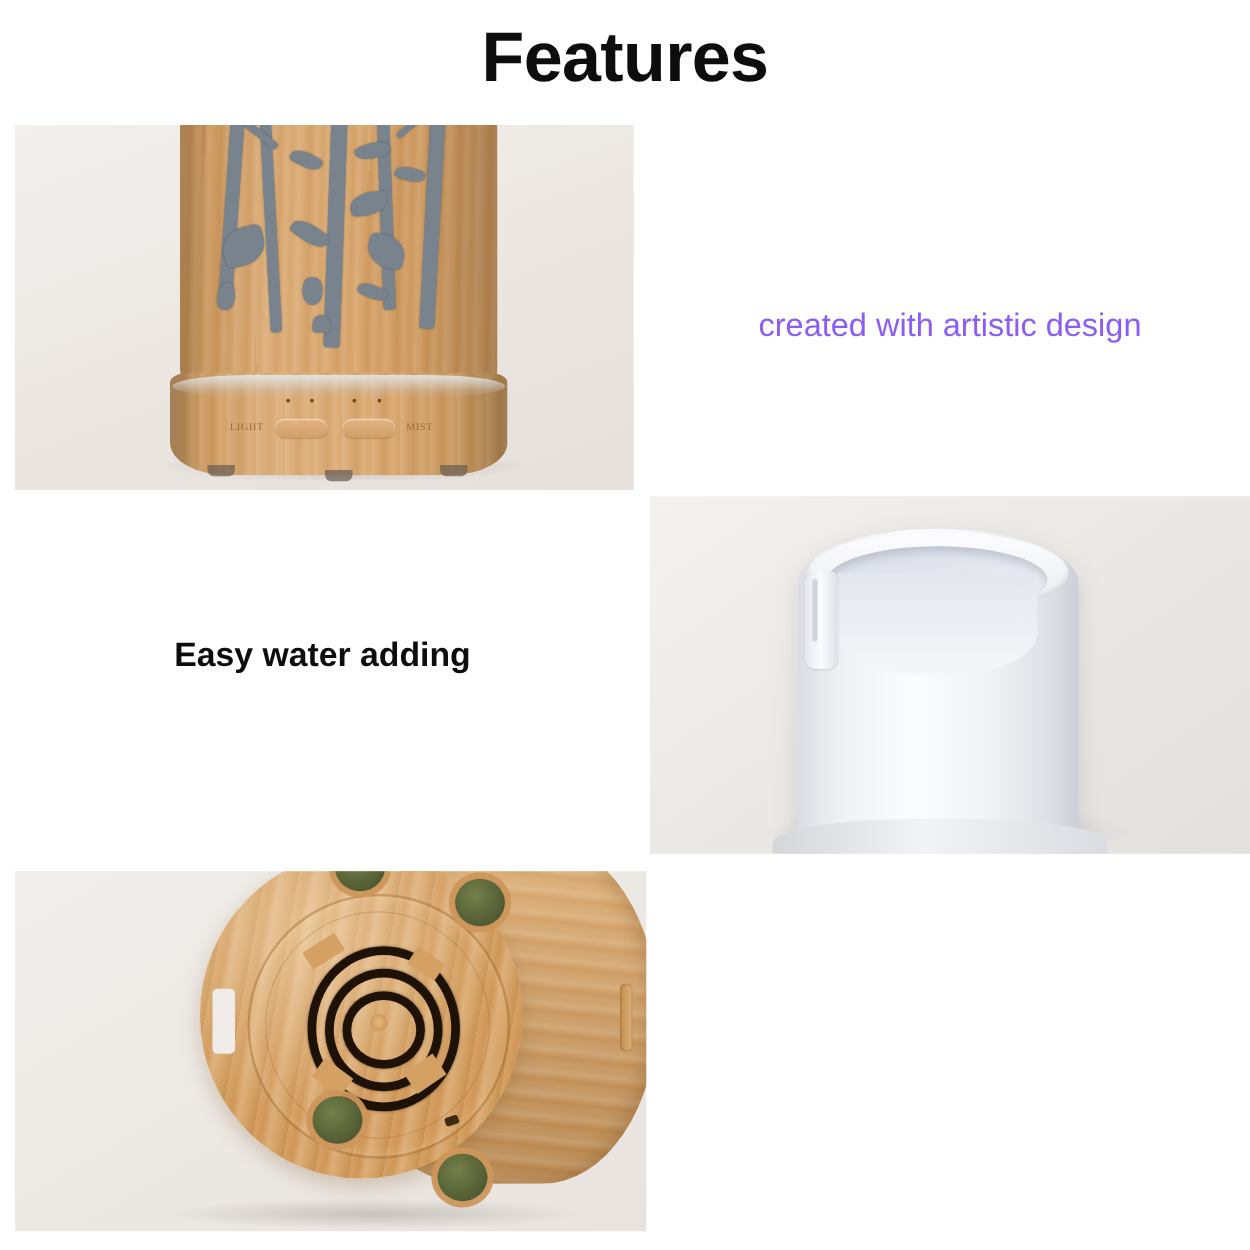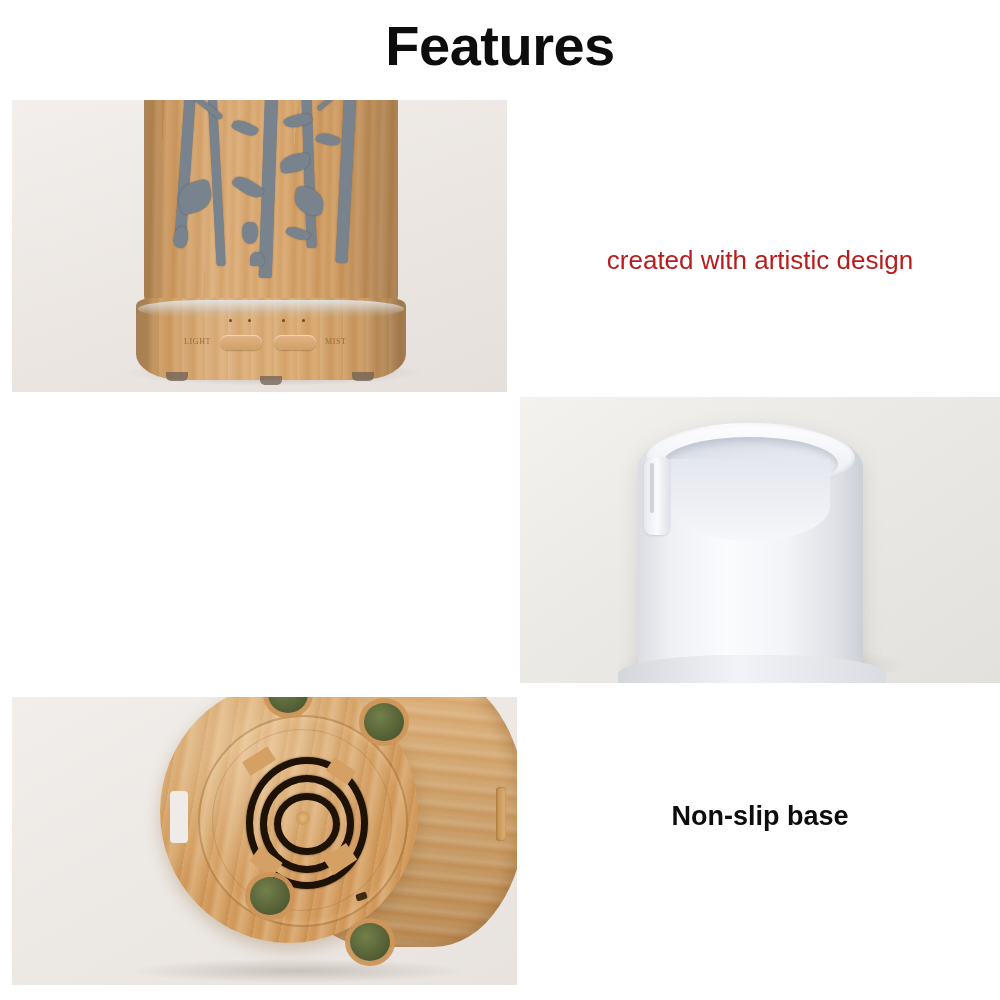--- a/index.html
+++ b/index.html
@@ -400,21 +400,21 @@
   .caption .head {
     font-size: 27px;
     font-weight: 700;
     color: #0d0d0d;
     line-height: 1.25;
     white-space: nowrap;
   }
   .caption .sub {
     font-size: 25px;
     font-weight: 400;
-    color: #b91c1c;
+    color: #8b5cf6;
     line-height: 1.3;
     white-space: nowrap;
   }
   #caption-design { left: 520px; top: 244px; width: 480px; }
   #caption-design .sub { font-size: 26px; }
   #caption-water  { left: 8px;   top: 508px; width: 500px; }
   #caption-base   { left: 520px; top: 800px; width: 480px; }
 </style>
 </head>
 <body>
@@ -480,20 +480,21 @@
   <div class="p2-tank"></div>
   <div class="p2-rim"></div>
   <div class="p2-inner"></div>
   <div class="p2-innerwall"></div>
   <div class="p2-tab"></div>
   <div class="p2-tabnotch"></div>
   <div class="p2-pedestal"></div>
 </div>
 
 <div class="caption" id="caption-water">
+  <div class="head">Easy water adding</div>
 </div>
 
 <div class="photo-panel" id="panel-base">
 
   <div class="p3-shadow"></div>
 
   <div class="p3-body">
     <div class="p3-barrel"></div>
     <div class="p3-port"></div>
 
@@ -517,14 +518,13 @@
 
       <div class="p3-foot" id="p3-foot-tl"></div>
       <div class="p3-foot" id="p3-foot-tr"></div>
       <div class="p3-foot" id="p3-foot-bl"></div>
       <div class="p3-foot" id="p3-foot-br"></div>
     </div>
   </div>
 </div>
 
 <div class="caption" id="caption-base">
-  <div class="head">Non-slip base</div>
 </div>
 
 </body></html>

